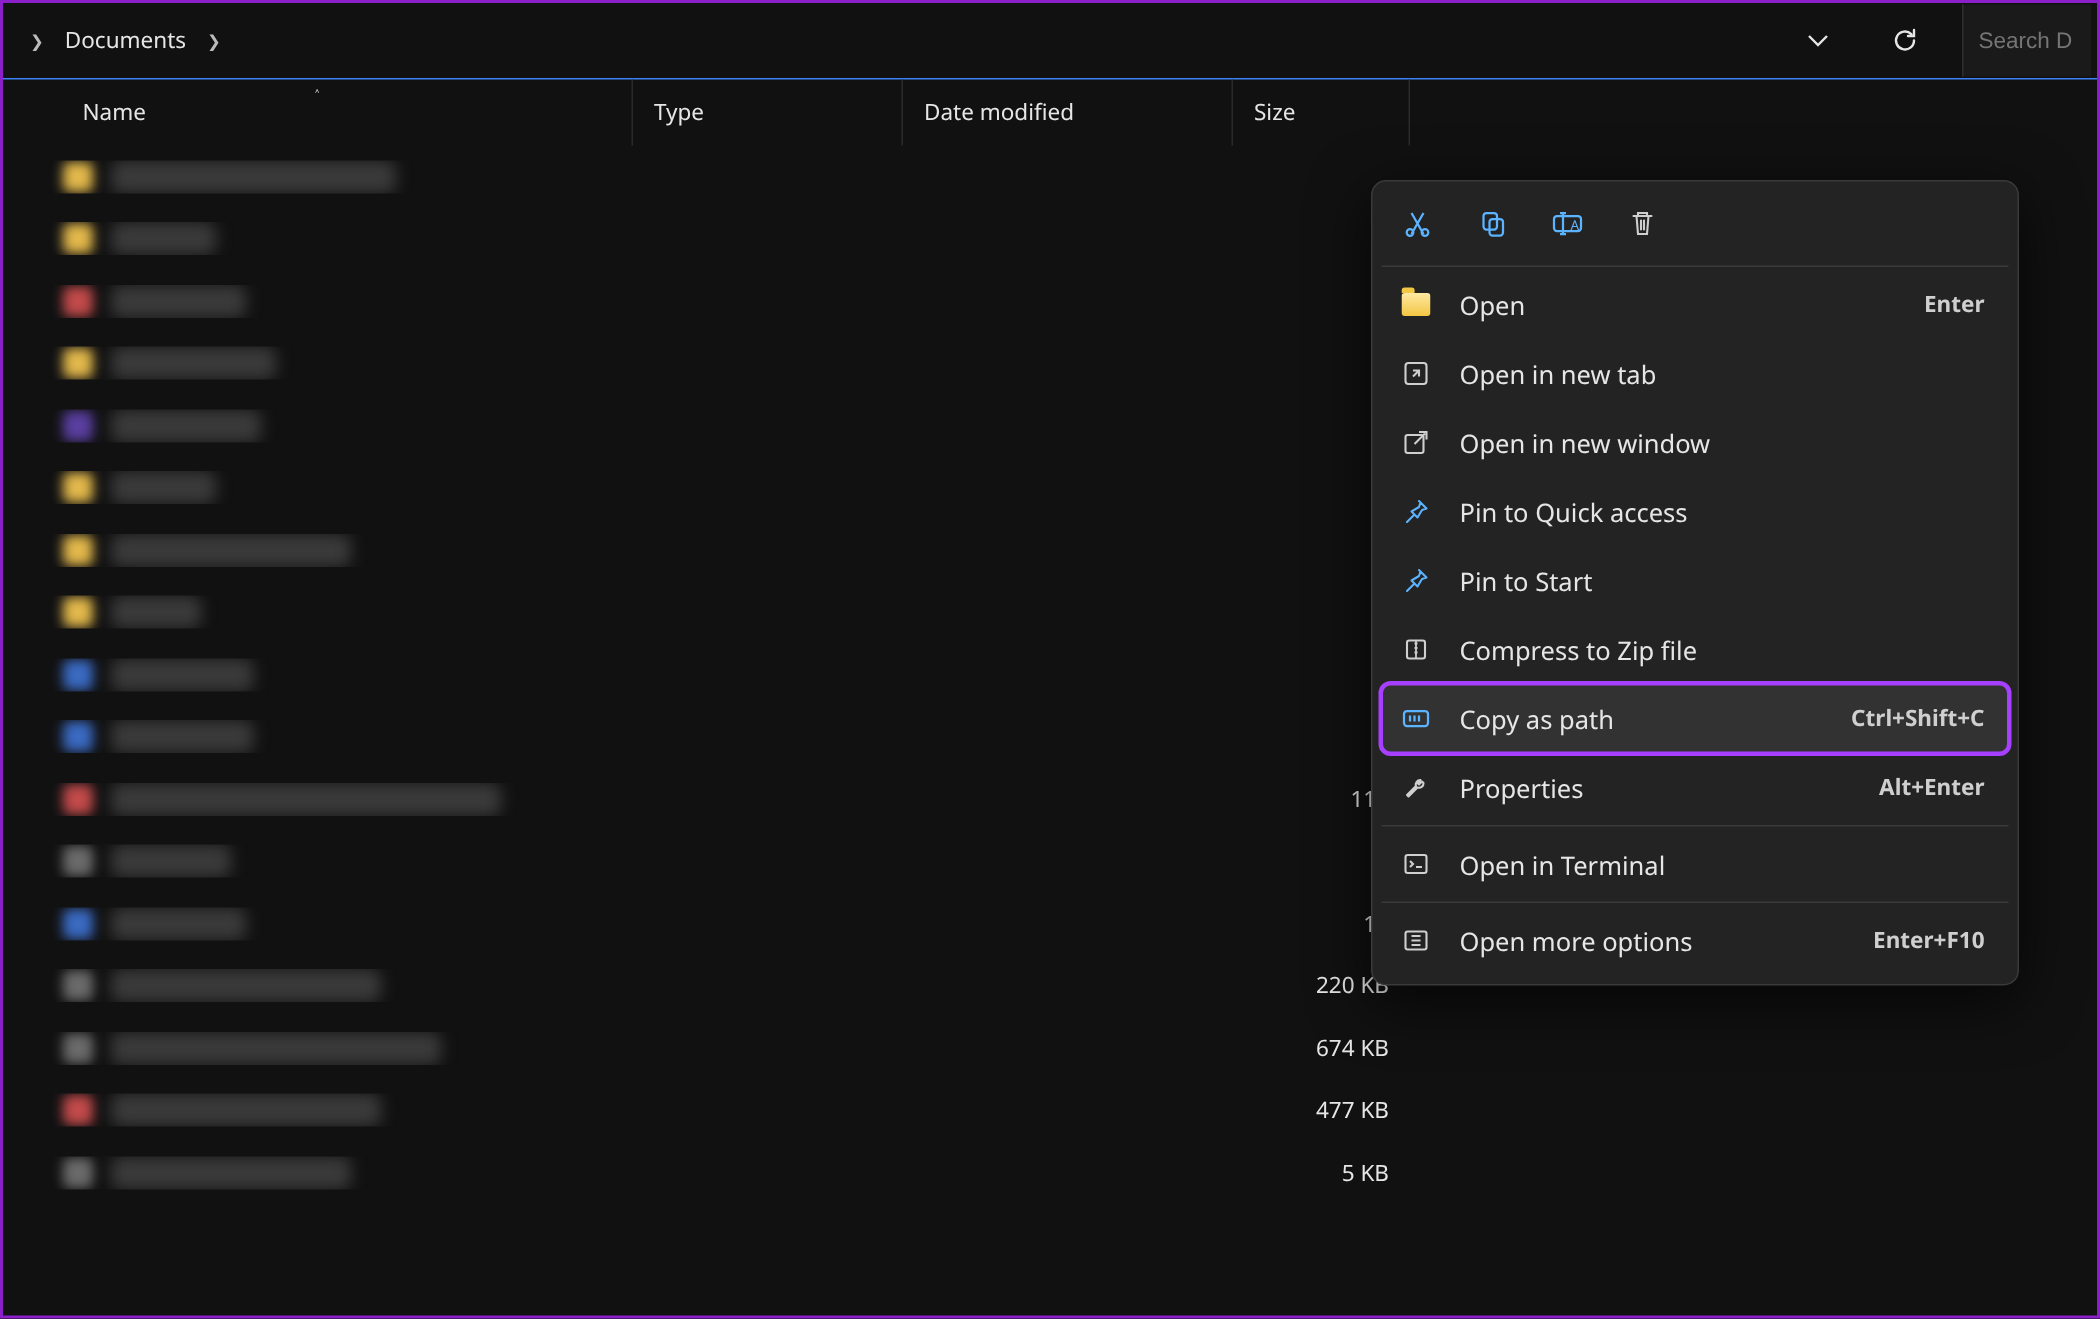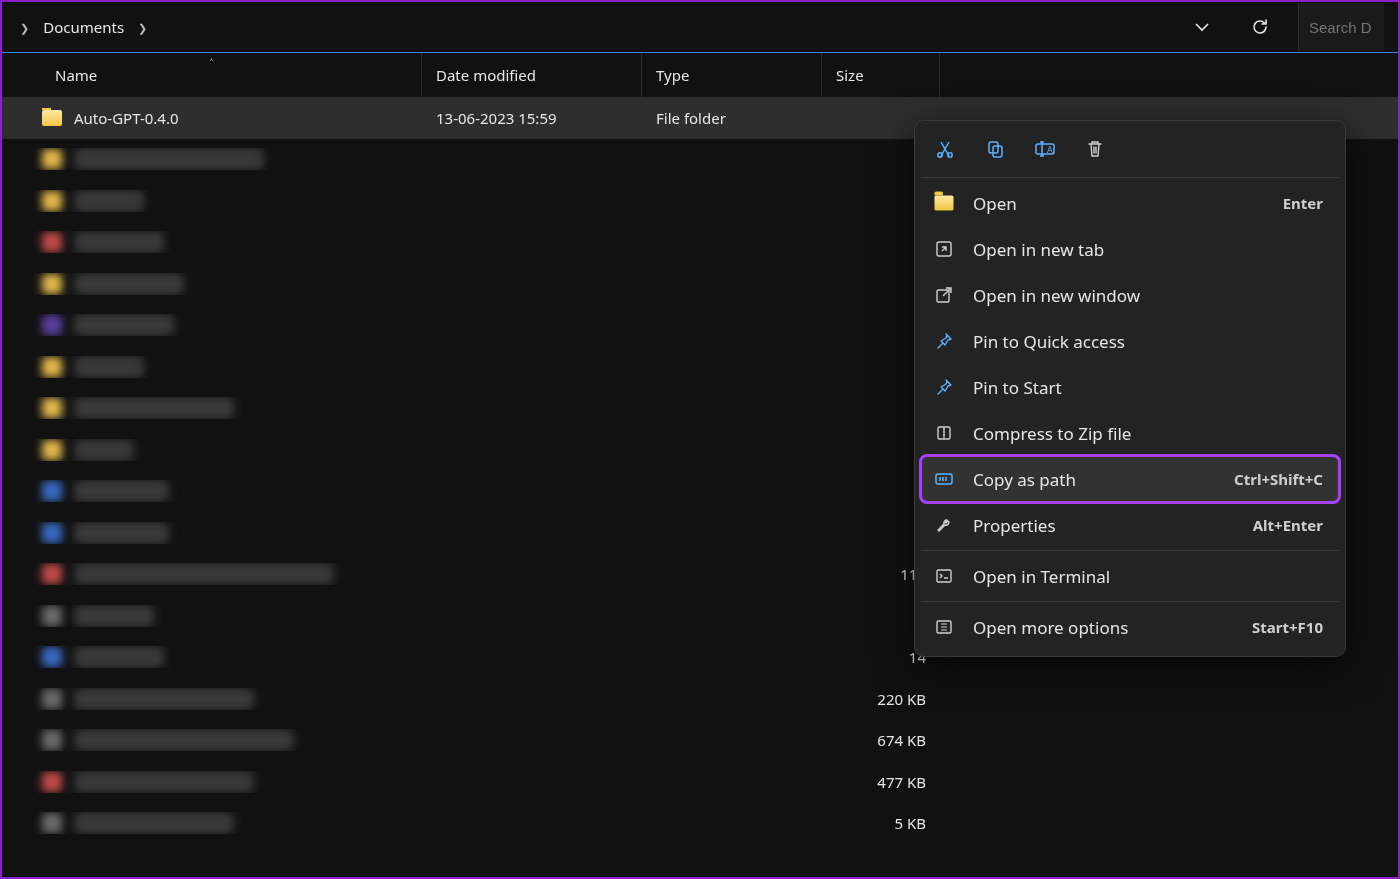--- a/index.html
+++ b/index.html
@@ -27,21 +27,21 @@
     gap: 8px;
     flex: 1;
     font-size: 15px;
   }
   .breadcrumb .chev { color: #bbb; font-size: 11px; padding: 0 4px; }
   .breadcrumb .crumb { padding: 4px 2px; }
 
   .addr-right {
     display: flex; align-items: center;
     gap: 18px;
-    margin-right: 14px;
+    margin-right: 4px;
   }
   .icon-btn {
     width: 40px; height: 48px;
     display: flex; align-items: center; justify-content: center;
     color: #e6e6e6;
   }
   .search-box {
     width: 86px;
     height: 48px;
     background: #1a1a1b;
@@ -206,41 +206,32 @@
       <input type="text" placeholder="Search D" style="">
     </div>
   </div>
 </div>
 
 <div class="col-header">
   <div class="h col-name">
     <span>Name</span>
     <span class="sort-ind">˄</span>
   </div>
+  <div class="h col-type">
+    <span>Type</span>
+  </div>
   <div class="h col-date">
     <span>Date modified</span>
   </div>
-  <div class="h col-type">
-    <span>Type</span>
-  </div>
   <div class="h col-size">
     <span>Size</span>
   </div>
 </div>
 
 <div class="file-list">
-  <div class="row selected">
-    <div class="cell c-name">
-      <span class="folder-icon"></span>
-      <span>Auto-GPT-0.4.0</span>
-    </div>
-    <div class="cell c-date">13-06-2023 15:59</div>
-    <div class="cell c-type">File folder</div>
-    <div class="cell c-size"></div>
-  </div>
   <div id="blurred-rows-container">
       <div class="row">
         <div class="cell c-name">
           <span class="blur-icon" style="background:#e2b84b"></span>
           <span class="blur-pill" style="width:190px"></span>
         </div>
         <div class="cell c-date"><span class="blur-pill" style="width:120px"></span></div>
         <div class="cell c-type"><span class="blur-pill" style="width:90px"></span></div>
         <div class="cell c-size"></div>
       </div>
@@ -513,15 +504,15 @@
   <div class="cm-sep"></div>
 
   <div class="cm-item">
     <span class="micon">
       <svg width="18" height="18" viewBox="0 0 18 18">
           <rect x="2" y="3" width="14" height="12" rx="1.5" fill="none" stroke="#cfcfcf" stroke-width="1.4"></rect>
           <path d="M6 6h6M6 9h6M6 12h6" stroke="#cfcfcf" stroke-width="1.2"></path>
         </svg>
     </span>
     <span class="mlabel">Open more options</span>
-    <span class="shortcut">Start+F10</span>
+    <span class="shortcut">Enter+F10</span>
   </div>
 </div>
 
 </body></html>

